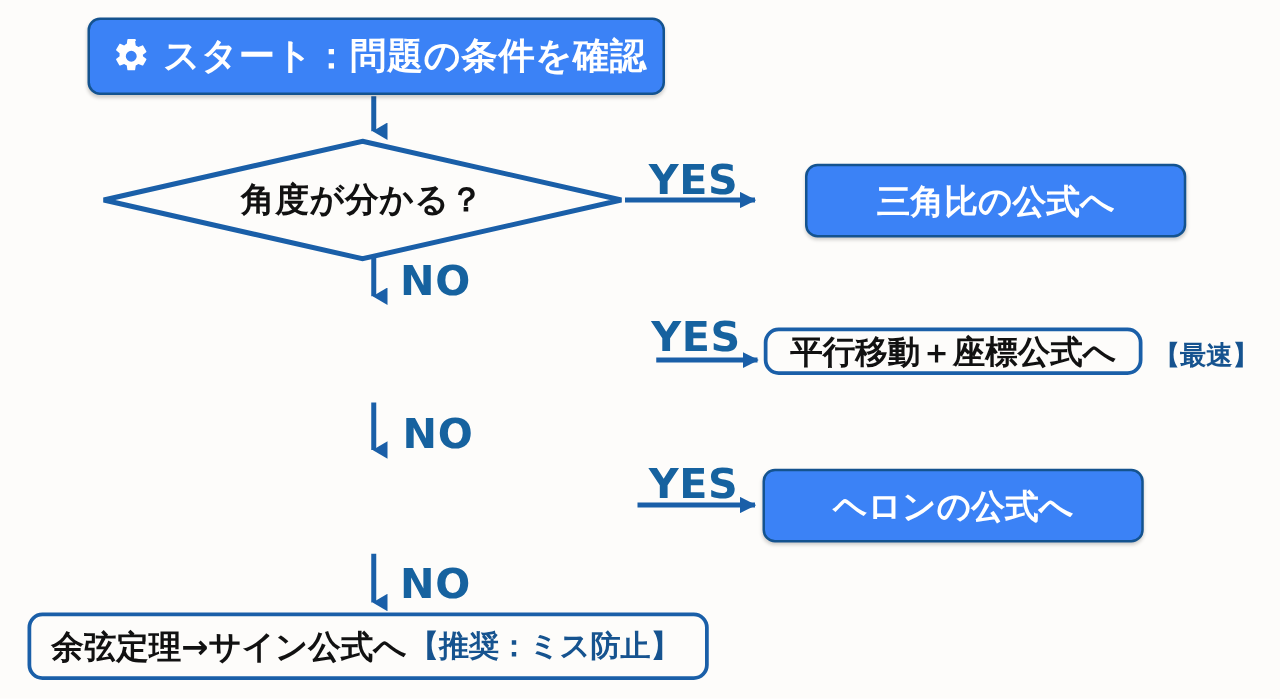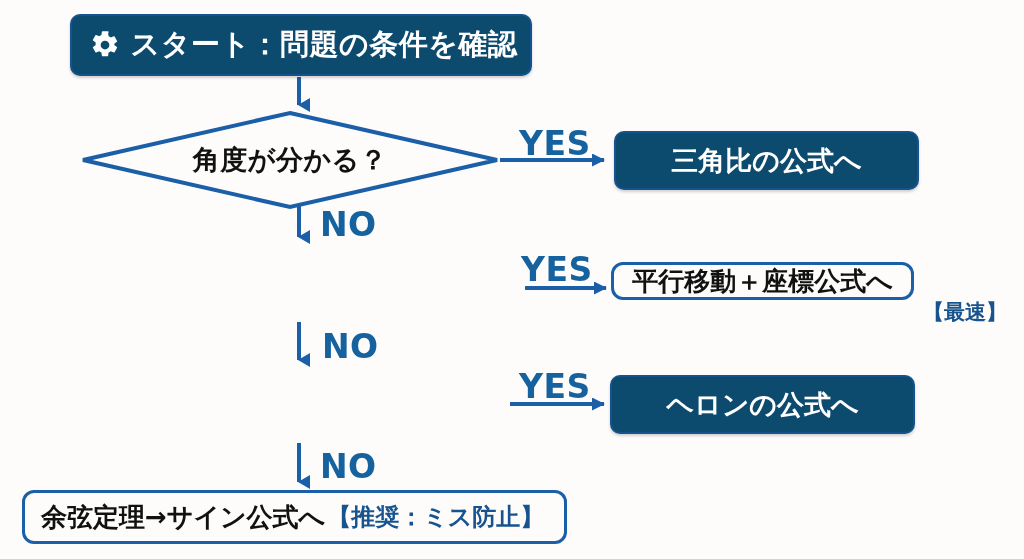--- a/index.html
+++ b/index.html
@@ -21,21 +21,21 @@
   .node {
     position: absolute;
     box-sizing: border-box;
     display: flex;
     align-items: center;
     justify-content: center;
     white-space: nowrap;
   }
 
   .box-filled {
-    background: #0c4a6e;
+    background: #3b82f6;
     border: 2px solid #14538f;
     border-radius: 10px;
     color: #ffffff;
     font-weight: bold;
     box-shadow: 0 2px 3px rgba(0,0,0,0.18);
   }
 
   .box-outline {
     background: #fdfcfa;
     border: 3px solid #1a5fa8;
@@ -82,21 +82,21 @@
     align-items: center;
     justify-content: center;
     font-weight: bold;
     font-size: 27px;
     color: #111111;
     white-space: nowrap;
     letter-spacing: 0.5px;
   }
 
   
-  #result-1 { left: 614px; top: 131px; width: 305px; height: 59px; font-size: 27px; }
+  #result-1 { left: 644px; top: 131px; width: 305px; height: 59px; font-size: 27px; }
   #result-2 { left: 611px; top: 262px; width: 303px; height: 38px; font-size: 26px; }
   #result-3 { left: 610px; top: 375px; width: 305px; height: 59px; font-size: 27px; }
 
   #final-box {
     left: 22px;
     top: 490px;
     width: 545px;
     height: 54px;
     font-size: 26px;
     justify-content: flex-start;
@@ -106,21 +106,20 @@
   #final-box .blk { color: #111111; font-weight: bold; }
   #final-box .blu { color: #16538f; font-weight: bold; font-size: 24px; }
 
   
   .annotation {
     position: absolute;
     color: #16538f;
     font-weight: bold;
     font-size: 21px;
     white-space: nowrap;
-    margin-top: 28px;
   }
   #annot-fastest { left: 923px; top: 270px; }
 
   
   .edge-label {
     position: absolute;
     color: #16629f;
     font-weight: bold;
     font-size: 33px;
     letter-spacing: 0.5px;

